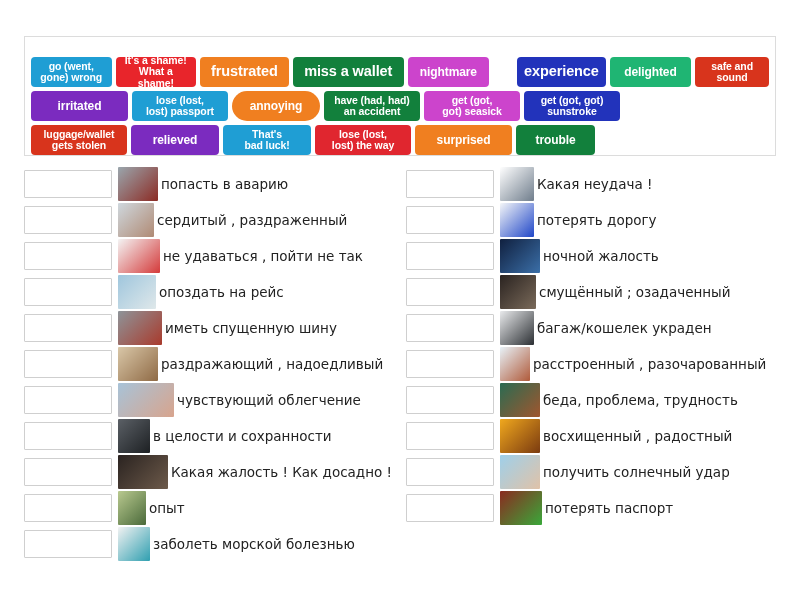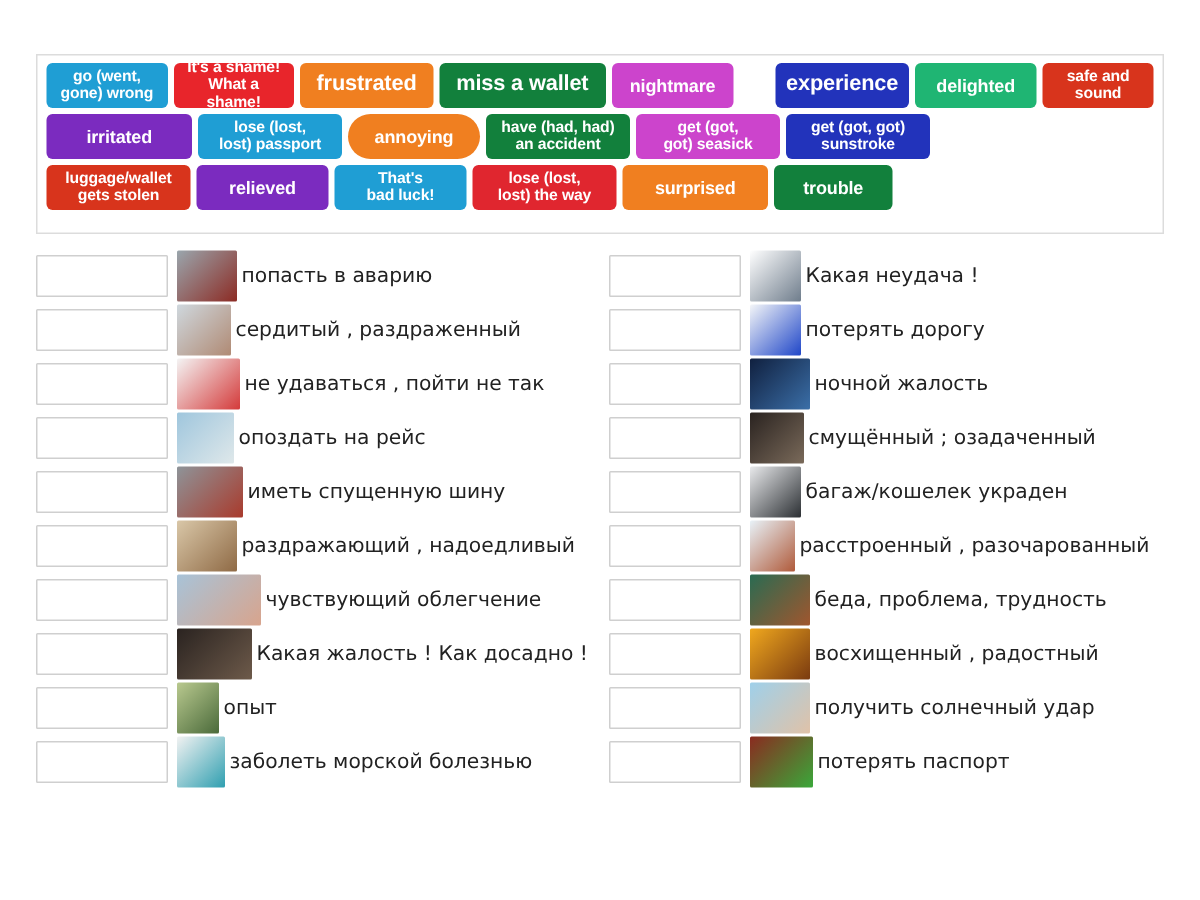--- a/index.html
+++ b/index.html
@@ -11,21 +11,21 @@
     overflow: hidden;
   }
 
   
   #wordbank {
     position: absolute;
     left: 24px; top: 36px;
     width: 752px; height: 120px;
     border: 1px solid #dcdcdc;
     background: #ffffff;
-    padding: 5px 6px;
+    padding: 20px 6px;
   }
   .bank-row {
     display: flex;
     gap: 4px;
     height: 30px;
     margin-bottom: 4px;
   }
   .bank-row:last-child { margin-bottom: 0; }
 
   .tile {
@@ -161,20 +161,25 @@
       <div class="thumb" style="width: 40px; background-image: linear-gradient(135deg, rgb(217, 199, 168) 0%, rgb(143, 106, 69) 100%);"></div>
       <div class="qtext">раздражающий , надоедливый</div>
     </div>
     <div class="qrow">
       <div class="dropbox"></div>
       <div class="thumb" style="width: 56px; background-image: linear-gradient(135deg, rgb(168, 195, 216) 0%, rgb(216, 164, 141) 100%);"></div>
       <div class="qtext">чувствующий облегчение</div>
     </div>
     <div class="qrow">
       <div class="dropbox"></div>
+      <div class="thumb" style="width: 32px; background-image: linear-gradient(135deg, rgb(91, 96, 102) 0%, rgb(29, 32, 35) 100%);"></div>
+      <div class="qtext">в целости и сохранности</div>
+    </div>
+    <div class="qrow">
+      <div class="dropbox"></div>
       <div class="thumb" style="width: 50px; background-image: linear-gradient(135deg, rgb(42, 35, 32) 0%, rgb(109, 90, 74) 100%);"></div>
       <div class="qtext">Какая жалость ! Как досадно !</div>
     </div>
     <div class="qrow">
       <div class="dropbox"></div>
       <div class="thumb" style="width: 28px; background-image: linear-gradient(135deg, rgb(185, 201, 143) 0%, rgb(74, 106, 58) 100%);"></div>
       <div class="qtext">опыт</div>
     </div>
     <div class="qrow">
       <div class="dropbox"></div>

